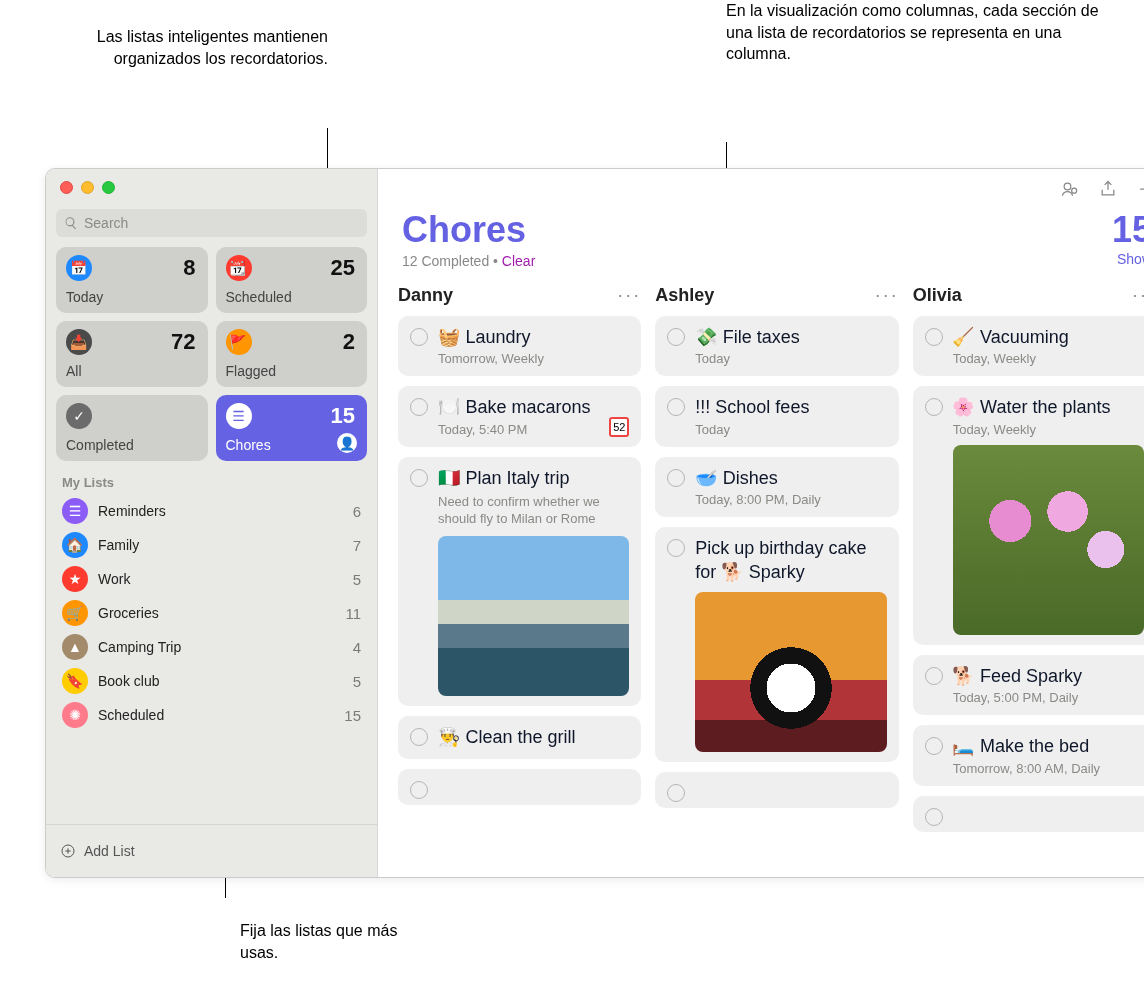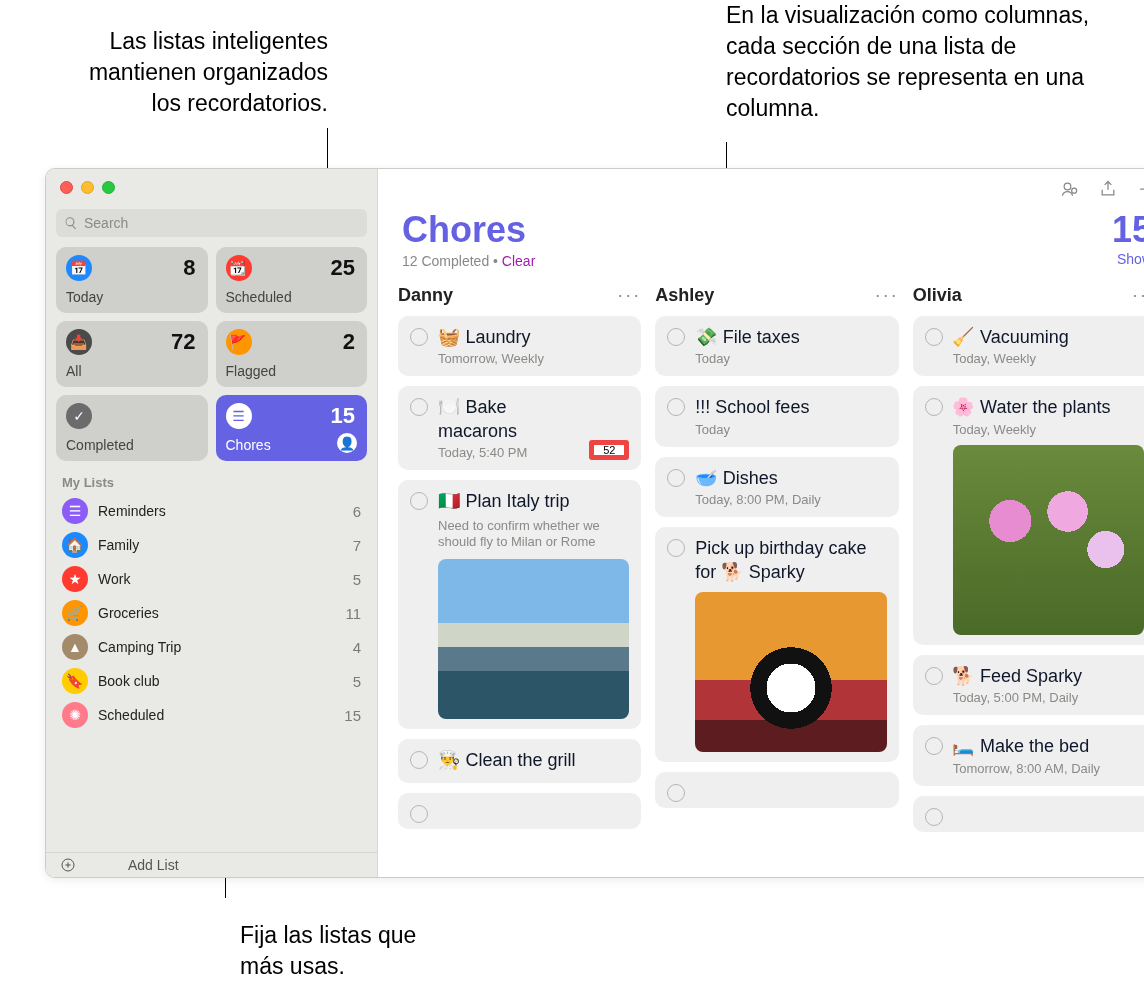--- a/index.html
+++ b/index.html
@@ -6,21 +6,21 @@
 body {
   font-family: -apple-system, BlinkMacSystemFont, "Segoe UI", Helvetica, Arial, sans-serif;
   background: #fff;
   width: 1144px;
   height: 998px;
   position: relative;
   overflow: hidden;
 }
 .callout {
   position: absolute;
-  font-size: 23px;
+  font-size: 16px;
   line-height: 1.35;
   color: #000;
   max-width: 400px;
 }
 .callout-line {
   position: absolute;
   background: #000;
 }
 .window {
   position: absolute;
@@ -111,23 +111,23 @@
   font-size:14px; color:#222;
 }
 .mylist .dot {
   width:26px;height:26px;border-radius:50%;
   display:flex;align-items:center;justify-content:center;color:#fff;margin-right:10px;
 }
 .mylist .cnt { margin-left:auto; color:#7a7a77; font-size:15px; }
 .add-list {
   margin-top:auto;
   border-top:1px solid #d5d5d2;
-  padding:4px 14px;
+  padding:18px 14px;
   display:flex;align-items:center;
-  color:#555; font-size:14px;gap:44px;
+  color:#555; font-size:14px;
 }
 .add-list svg{width:16px;height:16px;margin-right:8px;stroke:#555;fill:none;stroke-width:1.5;}
 .main {
   flex:1;
   display:flex;
   flex-direction:column;
   background:#fff;
 }
 .toolbar {
   height:40px; display:flex; justify-content:flex-end; align-items:center;
@@ -168,21 +168,21 @@
 .card-body{flex:1; min-width:0;}
 .card-title { font-size:18px; color:#0f172a; line-height:1.3; }
 .card-sub { font-size:13px; color:#8a8a86; margin-top:2px; }
 .card-note { font-size:13px; color:#8a8a86; margin-top:4px; line-height:1.3; }
 .card-img {
   margin-top:8px; width:100%; height:160px; border-radius:8px;
   background:#ddd;
 }
 .card.tall .card-img{height:190px;}
 .badge52{
-  margin-left:auto;width:40px;height:20px;border:5px solid #ef4444;border-radius:3px;
+  margin-left:auto;width:20px;height:20px;border:2px solid #ef4444;border-radius:3px;
   font-size:11px;display:flex;align-items:center;justify-content:center;background:#fff;
   align-self:flex-end;
 }
 
 .ph-italy{background:linear-gradient(#7eb8e8 40%, #cfd6c8 40% 55%, #5a7a8c 55% 70%, #2c5668 70%);}
 .ph-dog{background:radial-gradient(circle at 50% 60%, #fff 0 18%, #111 18% 30%, transparent 30%), linear-gradient(#e89830 0 55%, #b03438 55% 80%, #5c1c20 80%);}
 .ph-flowers{background:radial-gradient(circle at 30% 40%,#e78cd0 0 12%,transparent 12%),radial-gradient(circle at 60% 35%,#f0a8e0 0 12%,transparent 12%),radial-gradient(circle at 80% 55%,#eac0ec 0 10%,transparent 10%),linear-gradient(#6a8a3c,#4a6a28);}
 </style>
 </head>
 <body>

